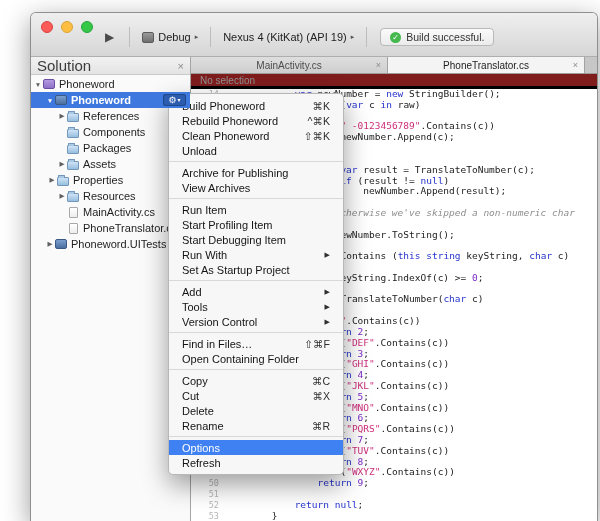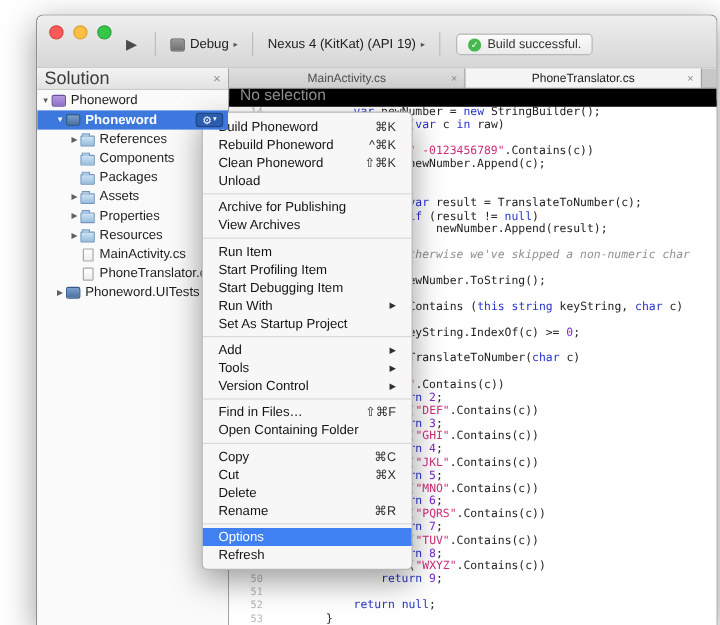--- a/index.html
+++ b/index.html
@@ -60,22 +60,22 @@
   .gear-glyph{font-size:9px;line-height:1;}
   .gear-caret{font-size:6px;line-height:1;}
 
   
   .editor{flex:1;min-width:0;display:flex;flex-direction:column;}
   .tabbar{height:17px;flex:none;background:#c7c7c7;border-bottom:1px solid #9b9b9b;display:flex;}
   .tab{width:197px;flex:none;position:relative;display:flex;align-items:center;justify-content:center;
     font-size:10px;color:#4d4d4d;background:linear-gradient(#dedede,#cecece);border-right:1px solid #a3a3a3;}
   .tab.active{background:#f4f4f4;color:#1d1d1d;}
   .tab-close{position:absolute;right:6px;top:50%;transform:translateY(-50%);font-size:9px;color:#8d8d8d;}
-  .breadcrumb{height:15px;flex:none;background:#000000;border-bottom:6px solid #000000;
-    display:flex;align-items:center;padding:0 9px;font-size:13px;color:#909090;}
+  .breadcrumb{height:15px;flex:none;background:#7f1d1d;border-bottom:3px solid #000000;
+    display:flex;align-items:center;padding:0 9px;font-size:10px;color:#909090;}
   .code{flex:1;background:#fff;font-family:"DejaVu Sans Mono",monospace;font-size:9.5px;
     line-height:10.82px;overflow:hidden;}
   .code-line{display:flex;white-space:pre;height:10.82px;}
   .ln{width:25px;flex:none;text-align:right;padding-right:7px;color:#b6b6b6;font-size:8.5px;margin-left:10px;}
   .ct{flex:none;}
   .tok-kw{color:#2633cc;}
   .tok-str{color:#ce2f7b;}
   .tok-num{color:#7d2bc9;}
   .tok-cm{color:#8f8f8f;font-style:italic;}
   .tok-pl{color:#222;}
@@ -158,21 +158,21 @@
           <div class="tree-row" style="padding-left: 26px;">
             <span class="twisty"></span>
             <span class="tree-icon icon-folder"></span>
             <span class="tree-label">Packages</span>
           </div>
           <div class="tree-row" style="padding-left: 26px;">
             <span class="twisty">▶</span>
             <span class="tree-icon icon-folder"></span>
             <span class="tree-label">Assets</span>
           </div>
-          <div class="tree-row" style="padding-left: 26px;">
+          <div class="tree-row" style="padding-left: 16px;">
             <span class="twisty">▶</span>
             <span class="tree-icon icon-folder"></span>
             <span class="tree-label">Properties</span>
           </div>
           <div class="tree-row" style="padding-left: 26px;">
             <span class="twisty">▶</span>
             <span class="tree-icon icon-folder"></span>
             <span class="tree-label">Resources</span>
           </div>
           <div class="tree-row" style="padding-left: 26px;">

